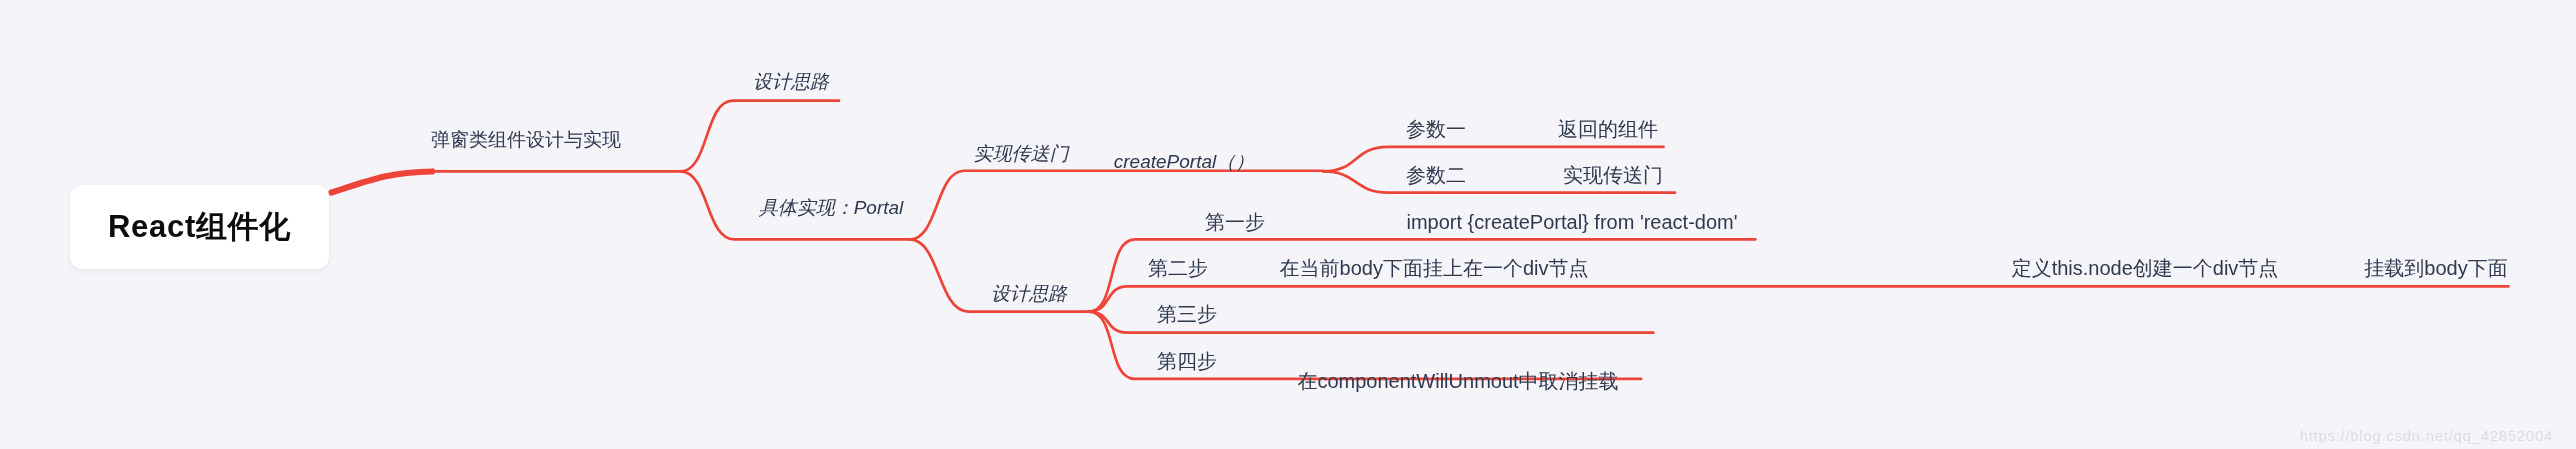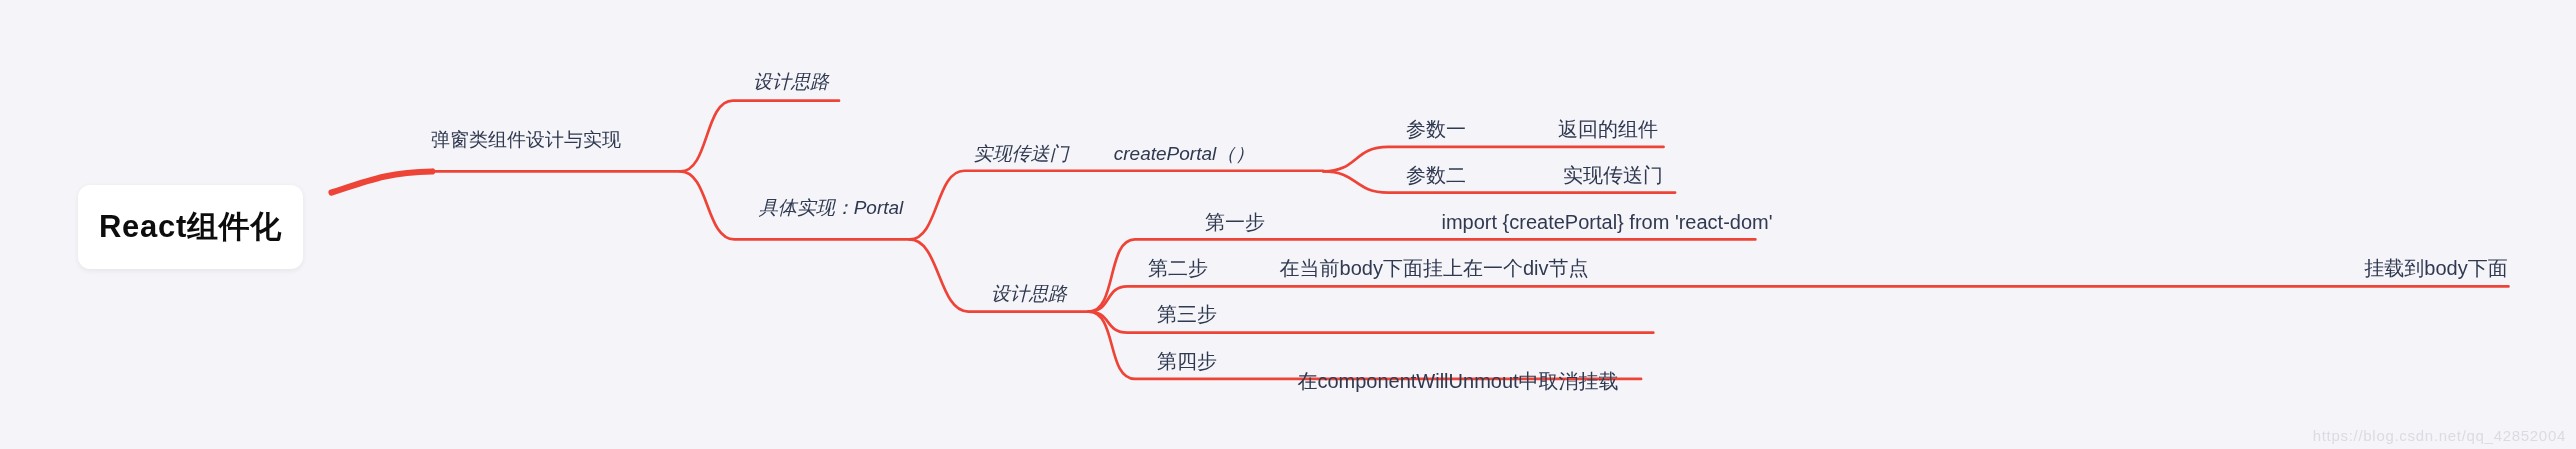--- a/index.html
+++ b/index.html
@@ -32,22 +32,22 @@
     stroke: var(--branch);
     stroke-width: 4;
     stroke-linecap: round;
   }
   .branch-line.thick {
     stroke-width: 9;
   }
 
   .root-node {
     position: absolute;
-    left: 78px; top: 185px;
-    width: 225px; height: 84px;
+    left: 70px; top: 185px;
+    width: 259px; height: 84px;
     background: var(--node-bg);
     border-radius: 12.2px;
     box-shadow: 0 1.4px 5.4px rgba(40,40,60,0.07);
     display: flex;
     align-items: center;
     justify-content: center;
   }
   .root-node .root-label {
     font-size: 31px;
     font-weight: bold;
@@ -61,21 +61,21 @@
     transform: translate(-50%, -50%);
     white-space: nowrap;
     color: var(--text);
     font-size: 20px;
   }
   .node.l1 { font-size: 19px; }
   .node.l2 { font-size: 19px; font-style: italic; }
 
   .watermark {
     position: absolute;
-    right: 10px;
+    right: 23px;
     top: 427px;
     font-size: 15px;
     color: var(--watermark);
     letter-spacing: 0.7px;
     white-space: nowrap;
   }
 </style>
 </head>
 <body>
 
@@ -110,41 +110,42 @@
   </div>
 
   <div class="node l1" style="left:526px; top:140px;">弹窗类组件设计与实现</div>
 
   <div class="node l2" style="left:791px; top:82px;">设计思路</div>
 
   <div class="node l2" style="left:831px; top:208px;">具体实现：Portal</div>
 
   <div class="node l2" style="left:1021px; top:154px;">实现传送门</div>
 
-  <div class="node l2" style="left:1184px; top:154px;">createPortal（）</div>
+  <div class="node l2" style="left:1184px; top:162px;">createPortal（）</div>
 
   <div class="node" style="left:1436px; top:129px;">参数一</div>
 
   <div class="node" style="left:1608px; top:129px;">返回的组件</div>
 
   <div class="node" style="left:1436px; top:175px;">参数二</div>
 
   <div class="node" style="left:1613px; top:175px;">实现传送门</div>
 
   <div class="node l2" style="left:1029px; top:294px;">设计思路</div>
 
   <div class="node" style="left:1235px; top:222px;">第一步</div>
 
-  <div class="node" style="left:1572px; top:222px;margin-left:35px;">import {createPortal} from 'react-dom'</div>
+  <div class="node" style="left:1572px; top:222px;">import {createPortal} from 'react-dom'</div>
 
   <div class="node" style="left:1178px; top:268px;">第二步</div>
 
   <div class="node" style="left:1434px; top:268px;">在当前body下面挂上在一个div节点</div>
 
 
+  <div class="node" style="left:2145px; top:268px;">定义this.node创建一个div节点</div>
 
   <div class="node" style="left:2436px; top:268px;">挂载到body下面</div>
 
   <div class="node" style="left:1187px; top:314px;">第三步</div>
 
 
   <div class="node" style="left:1187px; top:361px;">第四步</div>
 
   <div class="node" style="left:1458px; top:361px;margin-top:20px;">在componentWillUnmout中取消挂载</div>
 

